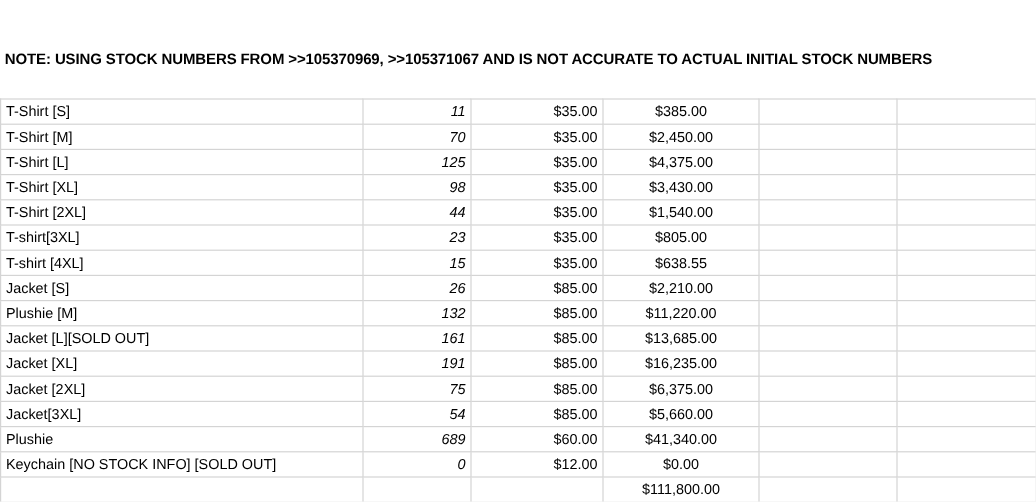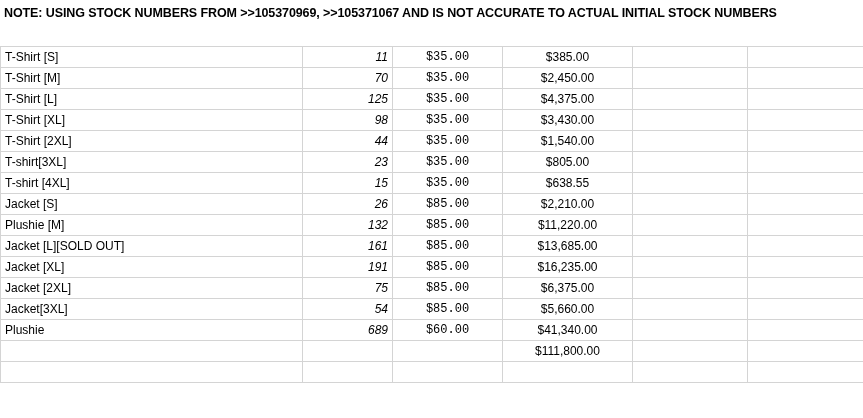--- a/index.html
+++ b/index.html
@@ -12,20 +12,21 @@
     height: 418px;
     font-family: "Liberation Sans", sans-serif;
     font-size: 12px;
     color: #000000;
     overflow: hidden;
   }
   #sheet {
     position: relative;
     width: 863px;
     height: 353px;
+    margin-top: 36px;
   }
   .note-row {
     height: 26px;
     display: flex;
     align-items: center;
     padding-left: 4px;
     font-weight: bold;
     font-size: 12.5px;
     white-space: nowrap;
     letter-spacing: -0.1px;
@@ -47,21 +48,21 @@
     overflow: hidden;
     white-space: nowrap;
   }
   col.c-item   { width: 302px; }
   col.c-qty    { width: 90px; }
   col.c-price  { width: 110px; }
   col.c-total  { width: 130px; }
   col.c-e      { width: 115px; }
   col.c-f      { width: 116px; }
   .num   { text-align: right; font-style: italic; }
-  .money { text-align: center; font-family: Liberation Mono, monospace; }
+  .money { text-align: right; }
   .tot   { text-align: center; padding-right: 22px; }
   .empty { }
 </style>
 </head>
 <body>
 
 <div id="sheet">
 
   <div class="note-row">NOTE: USING STOCK NUMBERS FROM &gt;&gt;105370969, &gt;&gt;105371067 AND IS NOT ACCURATE TO ACTUAL INITIAL STOCK NUMBERS</div>
 
@@ -183,20 +184,28 @@
       </tr>
       <tr>
         <td>Plushie</td>
         <td class="num">689</td>
         <td class="money">$60.00</td>
         <td class="tot">$41,340.00</td>
         <td class="empty"></td>
         <td class="empty"></td>
       </tr>
       <tr>
+        <td>Keychain [NO STOCK INFO] [SOLD OUT]</td>
+        <td class="num">0</td>
+        <td class="money">$12.00</td>
+        <td class="tot">$0.00</td>
+        <td class="empty"></td>
+        <td class="empty"></td>
+      </tr>
+      <tr>
         <td class="empty"></td>
         <td class="empty"></td>
         <td class="empty"></td>
         <td class="tot">$111,800.00</td>
         <td class="empty"></td>
         <td class="empty"></td>
       </tr>
       <tr>
         <td class="empty"></td>
         <td class="empty"></td>

